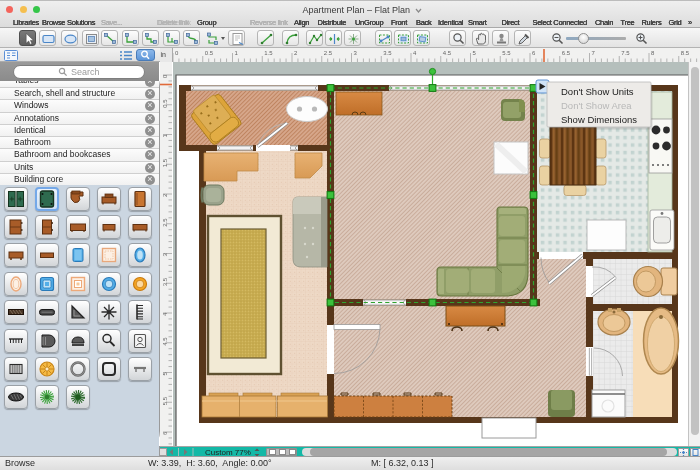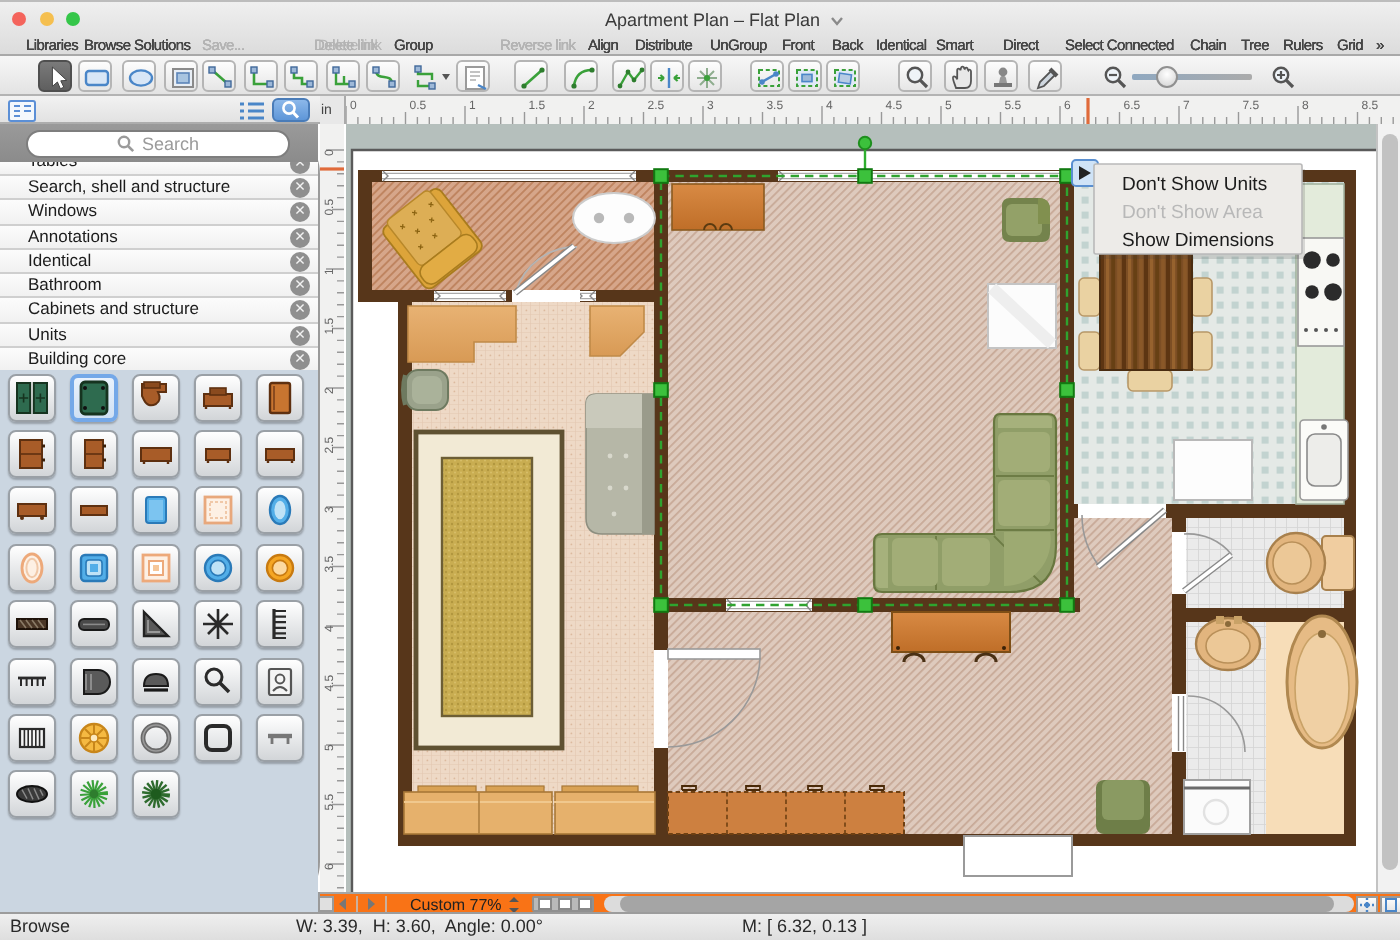--- a/index.html
+++ b/index.html
@@ -30,21 +30,21 @@
 #palette{left:0;top:123px;width:159px;height:271px;background:#cbd6e1;}
 .pbtn{position:absolute;width:24px;height:24px;border:1px solid #9aa0a6;border-radius:4px;background:linear-gradient(#ffffff,#d2d5d8);box-shadow:0 1px 1px rgba(0,0,0,.25);}
 .pbtn.sel{border:2px solid #74a8e8;background:linear-gradient(#eaf2fc,#cfe0f4);}
 .pbtn svg{position:absolute;left:50%;top:50%;transform:translate(-50%,-50%);}
 
 #vruler{left:160px;top:62px;width:12px;height:384px;background:#f0f0f0;border-right:1px solid #9f9f9f;}
 #canvas{left:173px;top:62px;width:515px;height:384px;background:#b5bfbc;}
 #vscroll{left:688px;top:62px;width:12px;height:384px;background:#f2f2f2;border-left:1px solid #c3c3c3;}
 #vthumb{left:2px;top:5px;width:8px;height:368px;background:#c2c2c2;border-radius:4px;}
 
-#hscrollrow{left:160px;top:446px;width:540px;height:10px;background:#f97316;border-top:1px solid #a5a5a5;}
+#hscrollrow{left:160px;top:446px;width:540px;height:10px;background:#14b8a6;border-top:1px solid #a5a5a5;}
 #sidebottom{left:0;top:446px;width:160px;height:10px;background:#cbd6e1;border-right:1px solid #9a9a9a;}
 #statusbar{left:0;top:456px;width:700px;height:14px;background:linear-gradient(#efefef,#dedede);border-top:1px solid #9c9c9c;font-size:9px;color:#2a2a2a;}
 .st{position:absolute;top:1px;white-space:nowrap;}
 </style></head>
 <body>
 <div class="abs" id="titlebar">
  <span class="light" style="left:6px;background:#f4645c;"></span>
  <span class="light" style="left:20px;background:#f5bf4f;"></span>
  <span class="light" style="left:33px;background:#35c649;"></span>
  <div id="title">Apartment Plan – Flat Plan <svg width="7" height="5" viewBox="0 0 7 5" style="margin-left:2px">
@@ -349,21 +349,21 @@
       </div>
   <div class="cat">
         <span>Identical</span>
         <span class="x">×</span>
       </div>
   <div class="cat">
         <span>Bathroom</span>
         <span class="x">×</span>
       </div>
   <div class="cat">
-        <span>Cabinets and structure</span>
+        <span>Bathroom and bookcases</span>
         <span class="x">×</span>
       </div>
   <div class="cat">
         <span>Units</span>
         <span class="x">×</span>
       </div>
   <div class="cat">
         <span>Building core</span>
         <span class="x">×</span>
       </div>

